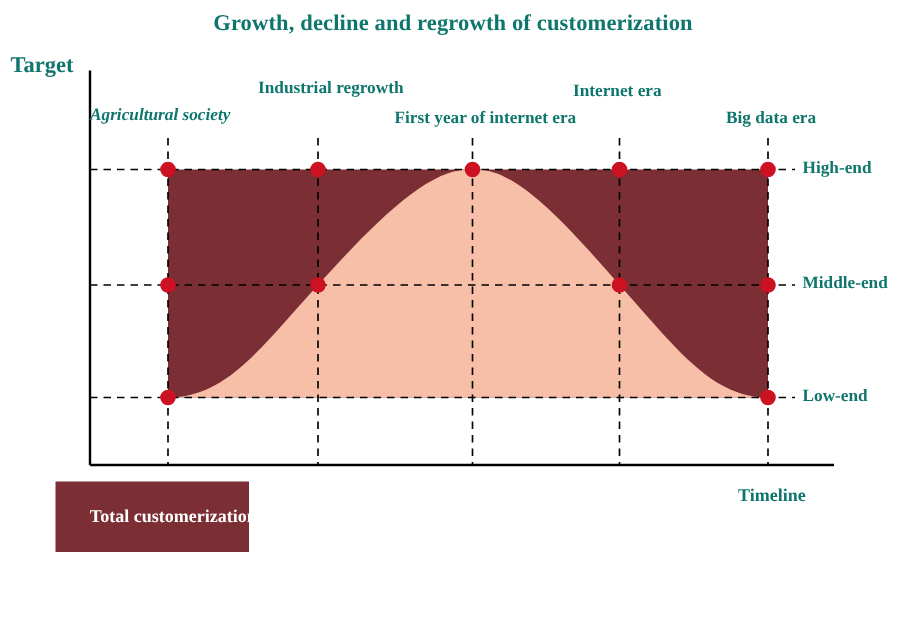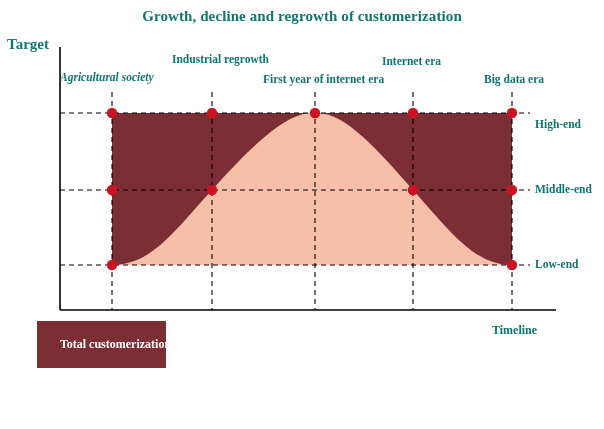--- a/index.html
+++ b/index.html
@@ -134,21 +134,21 @@
   <div class="txt" id="axis-label-target">Target</div>
 
   <div class="txt" id="axis-label-timeline">Timeline</div>
 
   <div class="txt era-label" style="top:72px; left:60px;font-style:italic;">Agricultural society</div>
   <div class="txt era-label" style="top:54px; left:172px;">Industrial regrowth</div>
   <div class="txt era-label" style="top:74px; left:235px;margin-left:28px;">First year of internet era</div>
   <div class="txt era-label" style="top:56px; left:382px;">Internet era</div>
   <div class="txt era-label" style="top:74px; left:484px;">Big data era</div>
 
-  <div class="txt level-label" style="top:107px; left:535px;margin-top:12px;">High-end</div>
+  <div class="txt level-label" style="top:107px; left:535px;">High-end</div>
   <div class="txt level-label" style="top:184px; left:535px;">Middle-end</div>
   <div class="txt level-label" style="top:259px; left:535px;">Low-end</div>
 
   <div id="legend-box">
     <div id="legend-label">Total customerization</div>
   </div>
 
 </div>
 
 </body></html>

